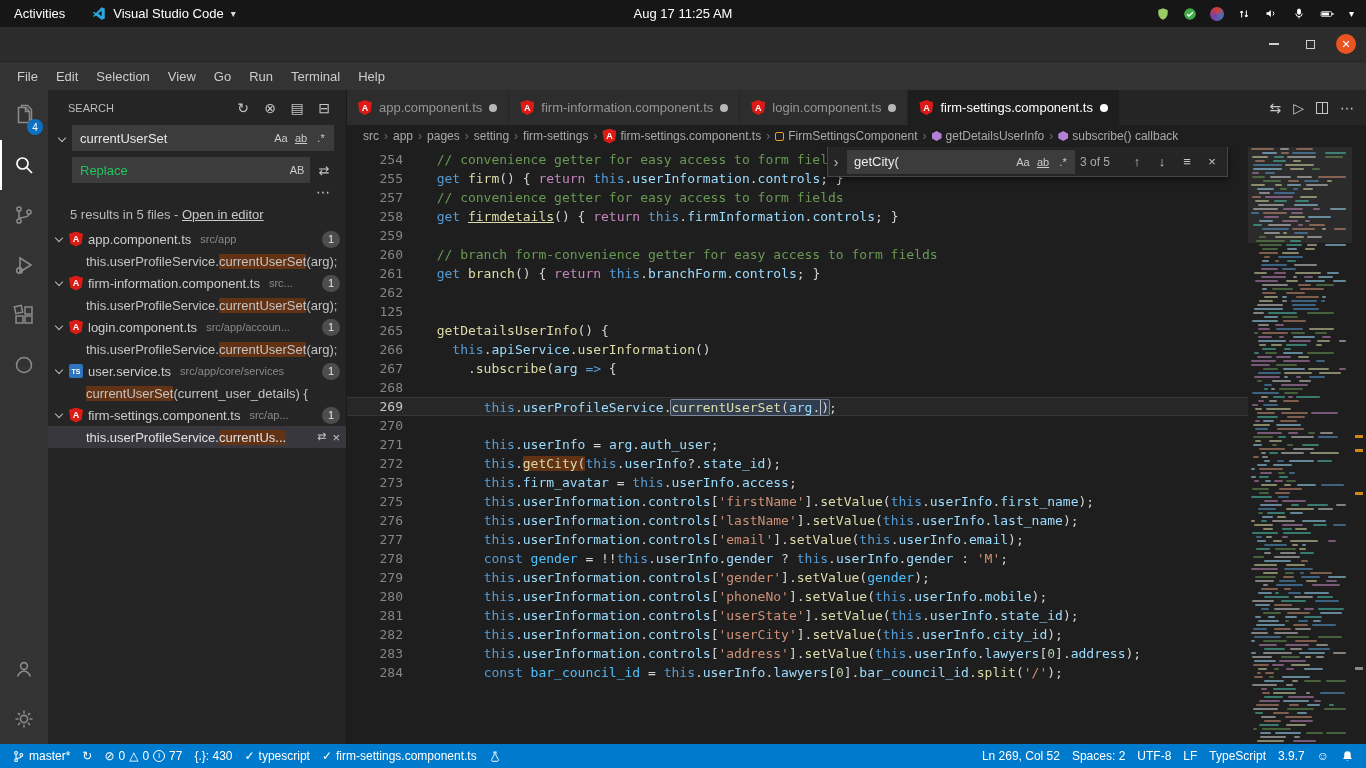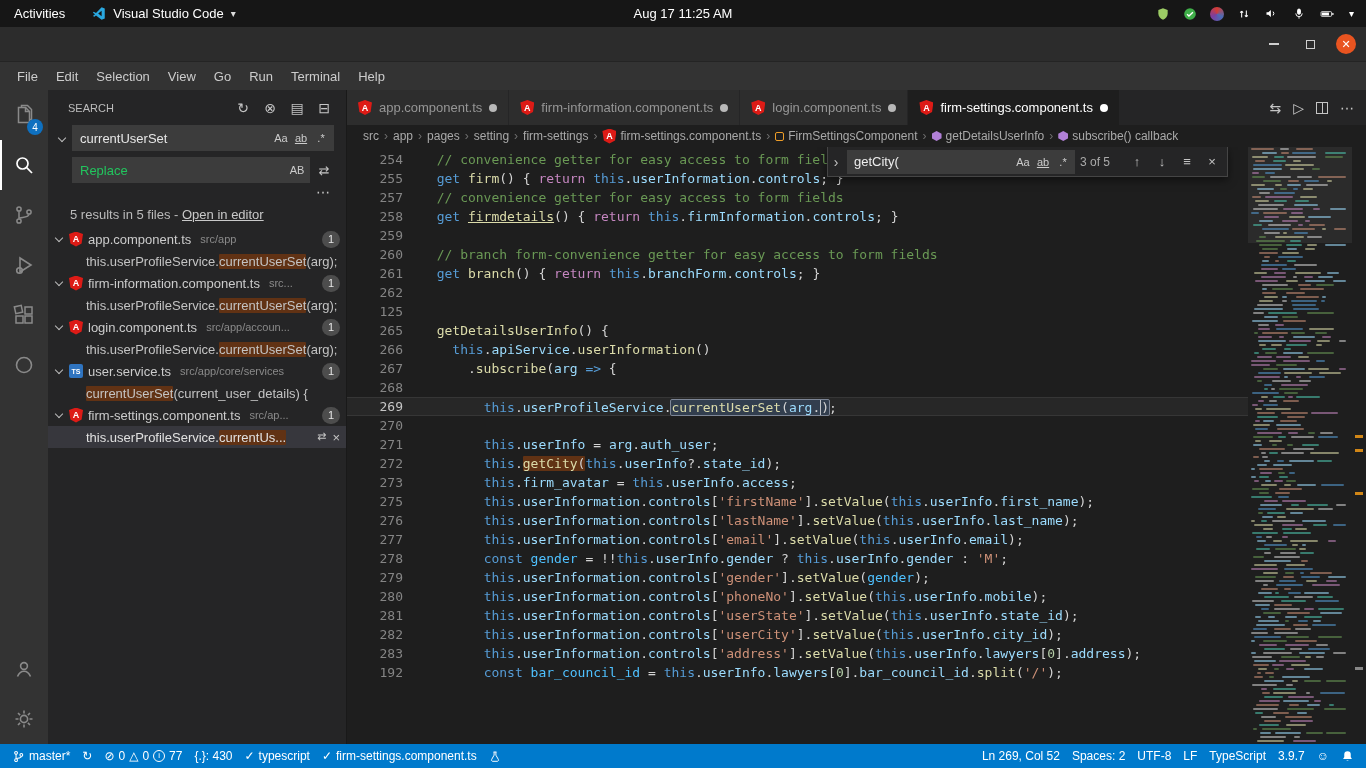--- a/index.html
+++ b/index.html
@@ -533,21 +533,21 @@
             </div>
             <div class="line">
               <span class="ln">282</span>
               <span class="ltext"><span class="pl">        </span><span class="kw">this</span><span class="pl">.</span><span class="pr">userInformation</span><span class="pl">.</span><span class="pr">controls</span><span class="pl">[</span><span class="st">'userCity'</span><span class="pl">].</span><span class="fn">setValue</span><span class="pl">(</span><span class="kw">this</span><span class="pl">.</span><span class="pr">userInfo</span><span class="pl">.</span><span class="pr">city_id</span><span class="pl">);</span></span>
             </div>
             <div class="line">
               <span class="ln">283</span>
               <span class="ltext"><span class="pl">        </span><span class="kw">this</span><span class="pl">.</span><span class="pr">userInformation</span><span class="pl">.</span><span class="pr">controls</span><span class="pl">[</span><span class="st">'address'</span><span class="pl">].</span><span class="fn">setValue</span><span class="pl">(</span><span class="kw">this</span><span class="pl">.</span><span class="pr">userInfo</span><span class="pl">.</span><span class="pr">lawyers</span><span class="pl">[</span><span class="nu">0</span><span class="pl">].</span><span class="pr">address</span><span class="pl">);</span></span>
             </div>
             <div class="line">
-              <span class="ln">192</span>
+              <span class="ln">284</span>
               <span class="ltext"><span class="pl">        </span><span class="kw">const</span><span class="pl"> </span><span class="vr">bar_council_id</span><span class="pl"> = </span><span class="kw">this</span><span class="pl">.</span><span class="pr">userInfo</span><span class="pl">.</span><span class="pr">lawyers</span><span class="pl">[</span><span class="nu">0</span><span class="pl">].</span><span class="pr">bar_council_id</span><span class="pl">.</span><span class="fn">split</span><span class="pl">(</span><span class="st">'/'</span><span class="pl">);</span></span>
             </div>
           </div>
 
         <div class="find-widget">
           <span class="fw-chev">›</span>
           <div class="fw-input">
             <span class="ival">getCity(</span>
             <span class="itogs">
               <span class="tog">Aa</span>

